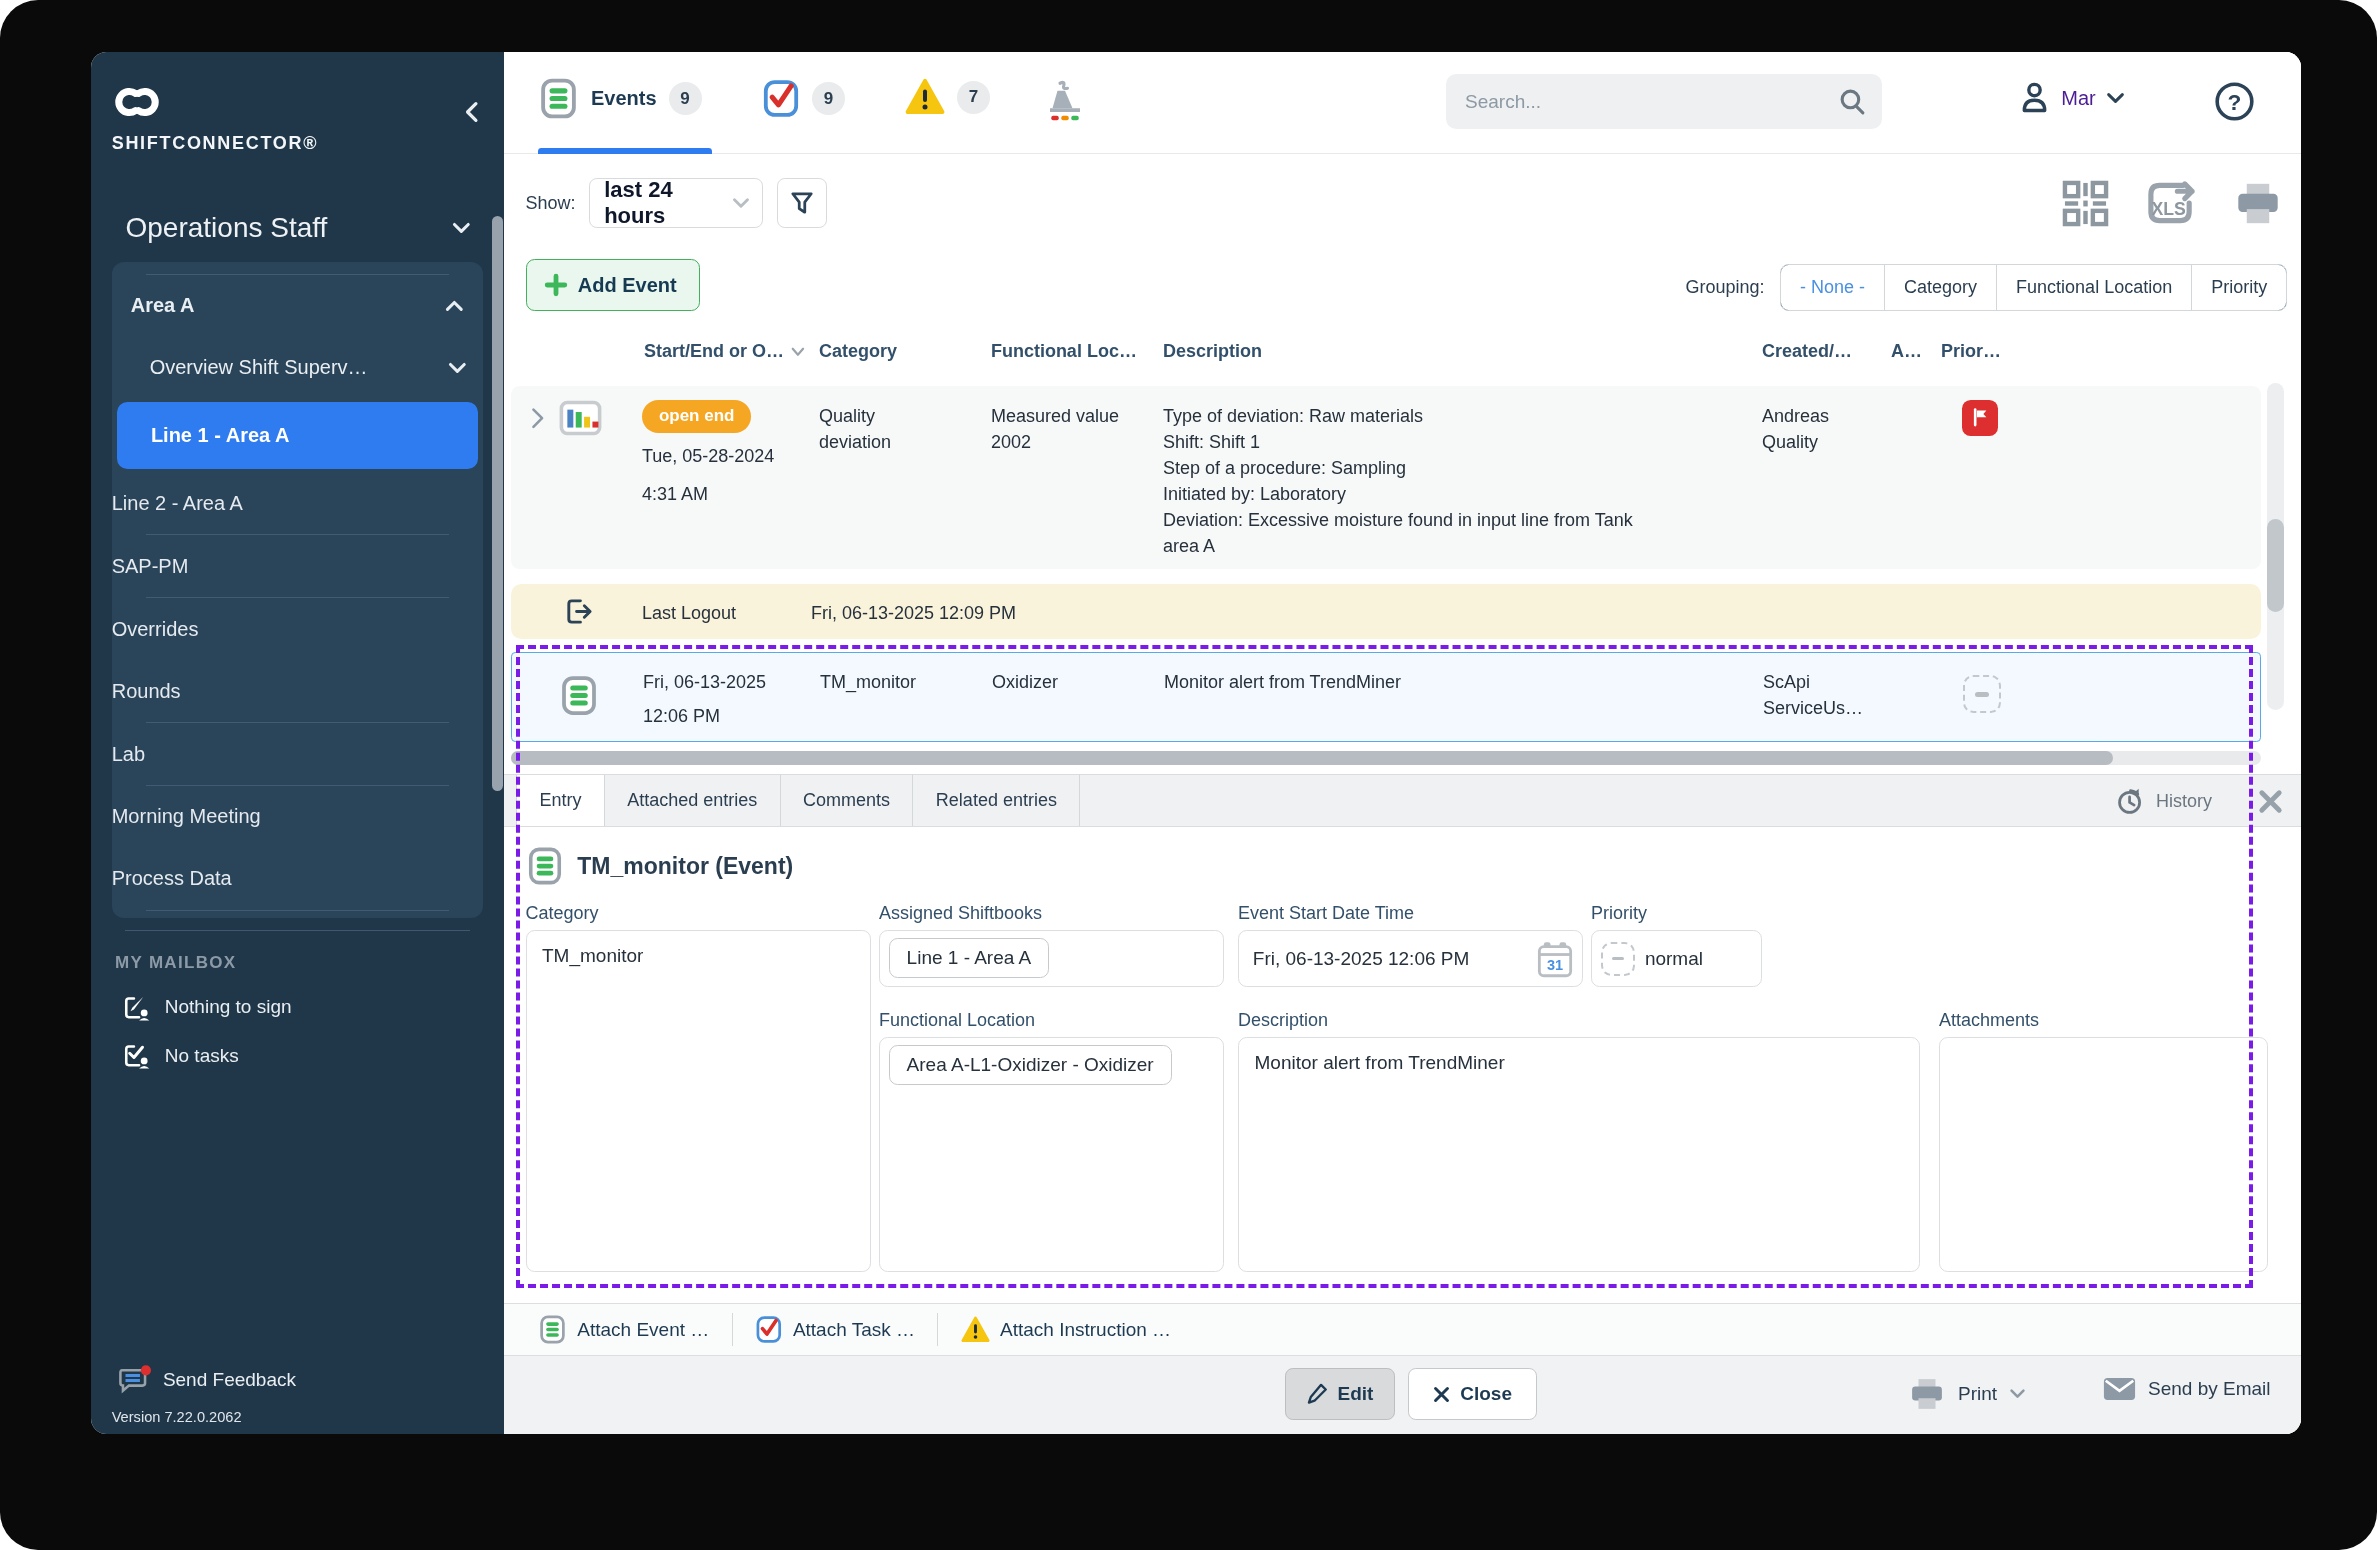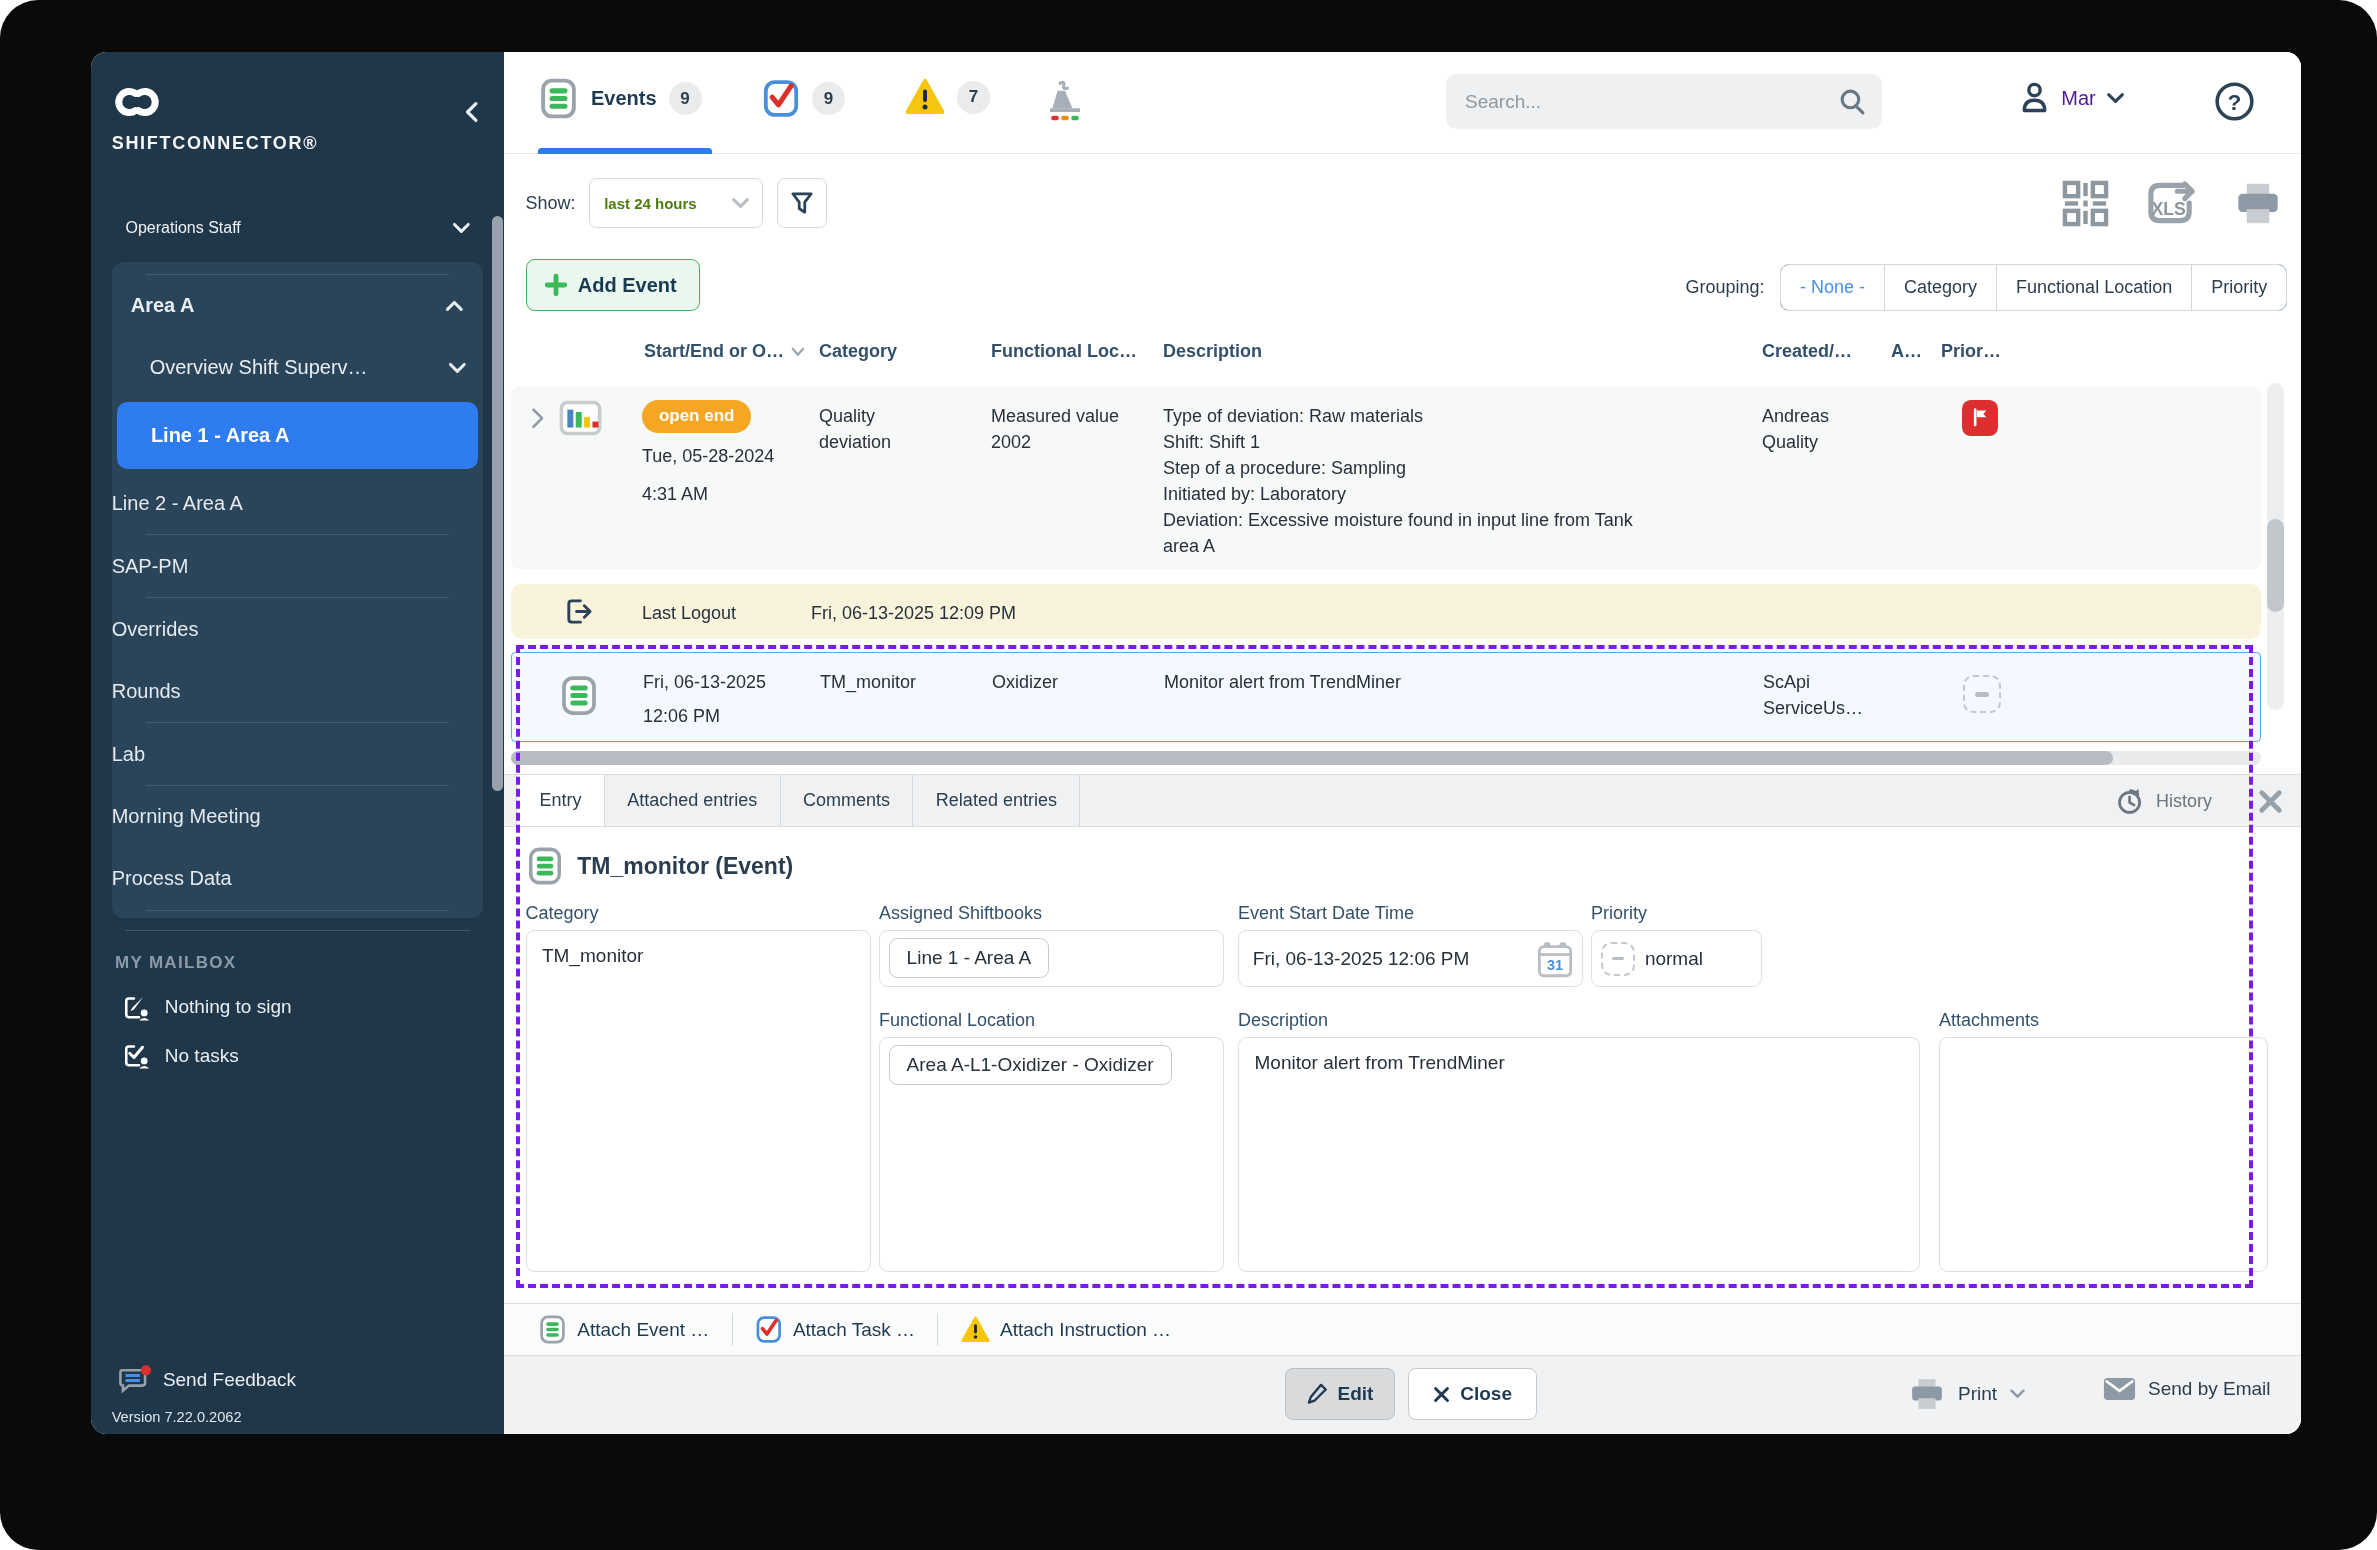--- a/index.html
+++ b/index.html
@@ -4,21 +4,21 @@
 <style>
   * { margin:0; padding:0; box-sizing:border-box; }
   html,body { width:2377px; height:1551px; background:#ffffff; font-family:"Liberation Sans", sans-serif; }
   .stage { position:absolute; inset:0; background:#0a0a0a; border-radius:38px; }
   .window { position:absolute; left:91px; top:52px; width:2210px; height:1382px; background:#ffffff; border-radius:15.5px; overflow:hidden; display:flex; }
 
   
   .sidebar { width:413px; flex-shrink:0; background:#203749; color:#e9eef2; position:relative; display:flex; flex-direction:column; padding:0 20.7px; }
   .logo-row { margin-top:33px; display:flex; align-items:flex-start; justify-content:space-between; }
   .brand { font-size:18px; font-weight:bold; letter-spacing:1.7px; color:#f4f7f9; margin-top:8.6px; }
-  .ops-row { margin-top:50px; height:47px; display:flex; align-items:center; justify-content:space-between; padding:0 12px 0 13.8px; font-size:16px; color:#eef2f5; cursor:pointer; }
+  .ops-row { margin-top:50px; height:47px; display:flex; align-items:center; justify-content:space-between; padding:0 12px 0 13.8px; font-size:28px; color:#eef2f5; cursor:pointer; }
   .panel { margin-top:10.3px; background:#2a4459; border-radius:12px; padding:12px 0 6.9px 0; }
   .p-div { height:0.9px; background:#55708a; margin:0 34px; opacity:.55; }
   .p-row { height:62px; display:flex; align-items:center; justify-content:space-between; padding:0 19px 0 19px; font-size:20px; cursor:pointer; }
   .p-row.head { font-weight:bold; }
   .p-item { height:62px; display:flex; align-items:center; font-size:20px; color:#e4eaef; cursor:pointer; }
   .p-item.sel { background:#2e7cf0; border-radius:10.3px; margin:3.4px 5.2px; height:67px; font-weight:bold; color:#fff; padding-left:34px; }
   .p-sub { padding-left:38px; padding-right:15.5px; justify-content:space-between; display:flex; align-items:center; height:62px; font-size:20px; cursor:pointer; }
   .side-div { height:0.9px; background:#3e586f; margin:12px 13.8px 0 13.8px; }
   .mailbox-h { margin-top:22.4px; padding-left:3.4px; font-size:17px; font-weight:bold; letter-spacing:1.3px; color:#8c9aa7; }
   .mb-item { margin-top:20.7px; display:flex; align-items:center; gap:13.8px; padding-left:10.3px; font-size:19px; cursor:pointer; }
@@ -36,21 +36,21 @@
   .underline { position:absolute; left:34px; top:96px; width:174px; height:6px; background:#2e7cf0; border-radius:3.4px 3.4px 0 0; }
   .search { position:absolute; left:942px; top:22.4px; width:436px; height:55px; background:#eef0f1; border-radius:10.3px; display:flex; align-items:center; padding:0 15.5px 0 19px; }
   .search input { flex:1; border:none; outline:none; background:transparent; font-size:19px; color:#49565f; font-family:"Liberation Sans", sans-serif; }
   .search input::placeholder { color:#8d99a4; }
   .user { position:absolute; left:1514px; top:29px; display:flex; align-items:center; gap:10.3px; cursor:pointer; font-size:20px; color:#4c1d95; }
   .help { position:absolute; left:1709px; top:27.6px; cursor:pointer; }
 
   .show-row { position:absolute; left:21.5px; top:126px; display:flex; align-items:center; gap:13.8px; }
   .show-label { font-size:18px; color:#2b3e50; }
   .dropdown { width:174px; height:50px; border:1.7px solid #d8dbdd; border-radius:7.8px; display:flex; align-items:center; justify-content:space-between; padding:0 12px 0 13.8px; cursor:pointer; background:#fff; }
-  .dropdown .val { font-size:15px; color:#4d7c0f; font-weight:bold; }
+  .dropdown .val { font-size:22px; color:#0f172a; font-weight:bold; }
   .icon-btn { width:50px; height:50px; border:1.7px solid #d8dbdd; border-radius:7.8px; background:#fff; display:flex; align-items:center; justify-content:center; cursor:pointer; }
   .top-icons { position:absolute; top:127px; right:19px; display:flex; align-items:center; gap:36px; }
 
   .add-btn { position:absolute; left:21.5px; top:207px; height:52px; padding:0 22.4px 0 17px; background:#e9f7ee; border:1.7px solid #43b05c; border-radius:8.6px; display:flex; align-items:center; gap:10.3px; font-size:20px; font-weight:bold; color:#163a52; cursor:pointer; }
   .grouping { position:absolute; top:212px; right:13.8px; display:flex; align-items:center; gap:15.5px; }
   .grouping-label { font-size:18px; color:#2b3e50; }
   .seg { display:flex; border:1.7px solid #d4d7d9; border-radius:8.6px; overflow:hidden; background:#0c4a6e; }
   .seg-btn { padding:0 19px; height:45px; line-height:45px; font-size:18px; color:#2b3e50; border-right:1.7px solid #d4d7d9; cursor:pointer; background:#fff; }
   .seg-btn:last-child { border-right:none; }
   .seg-btn.active { color:#4a90e2; }

